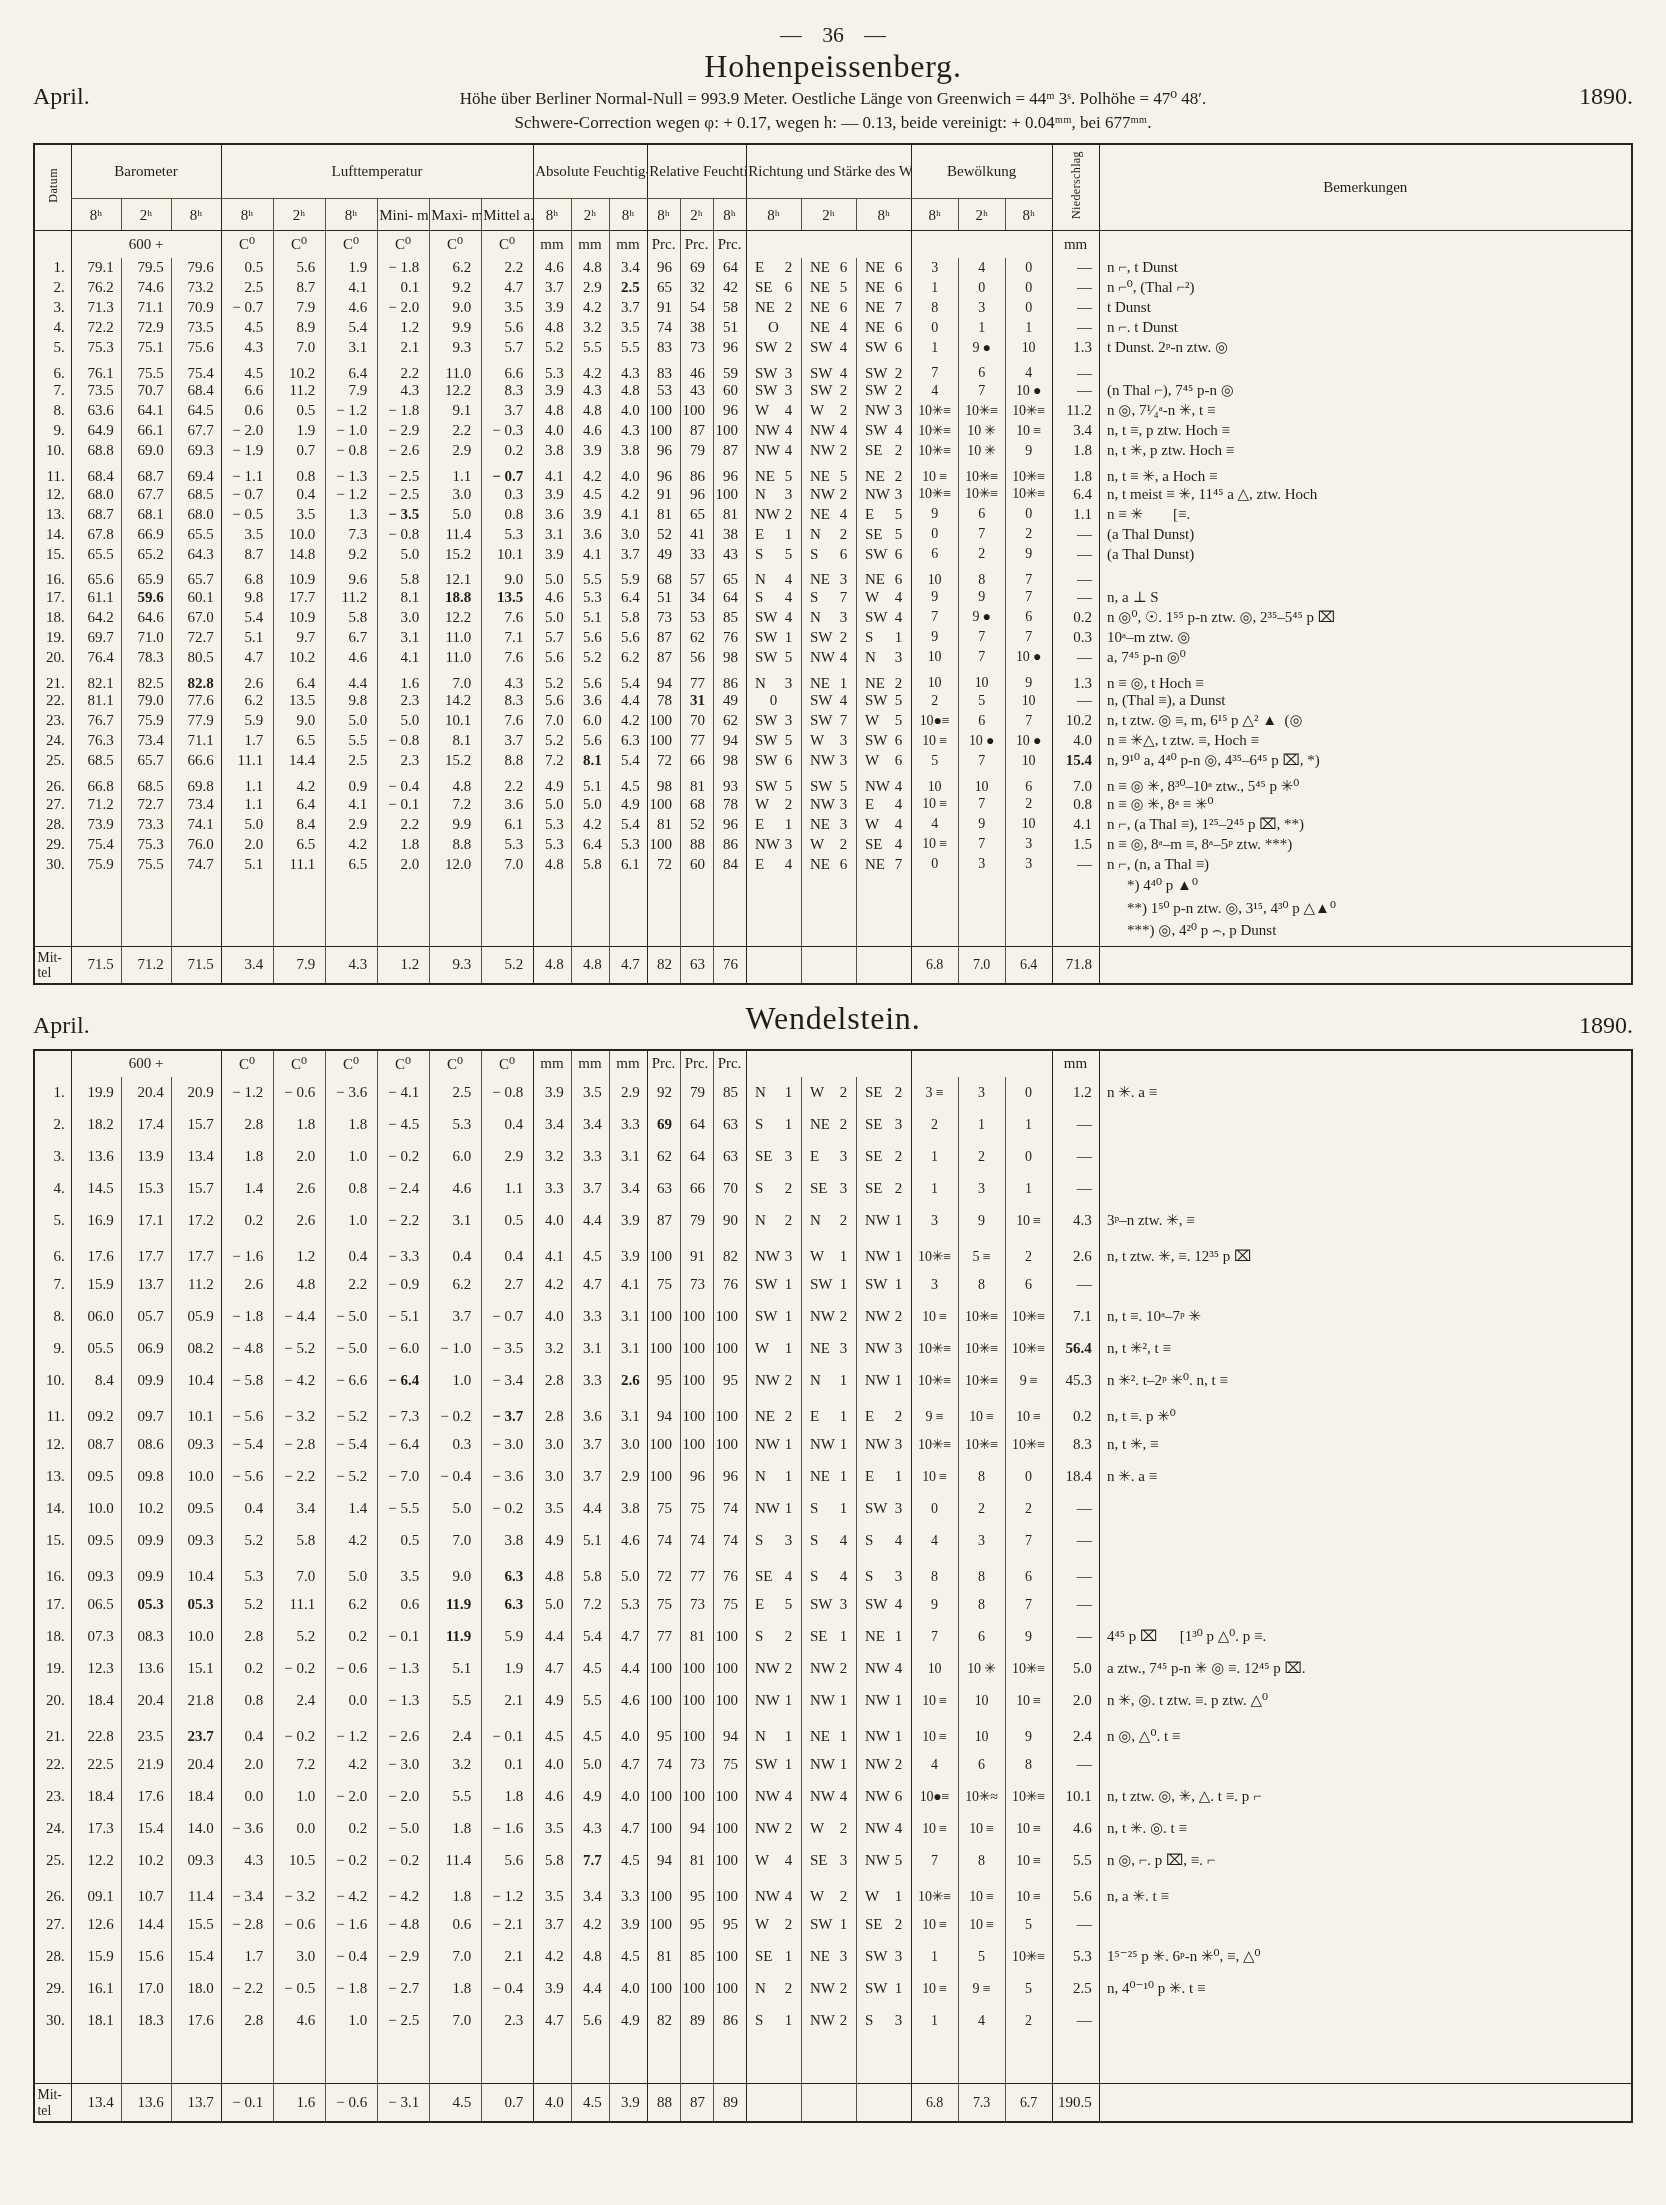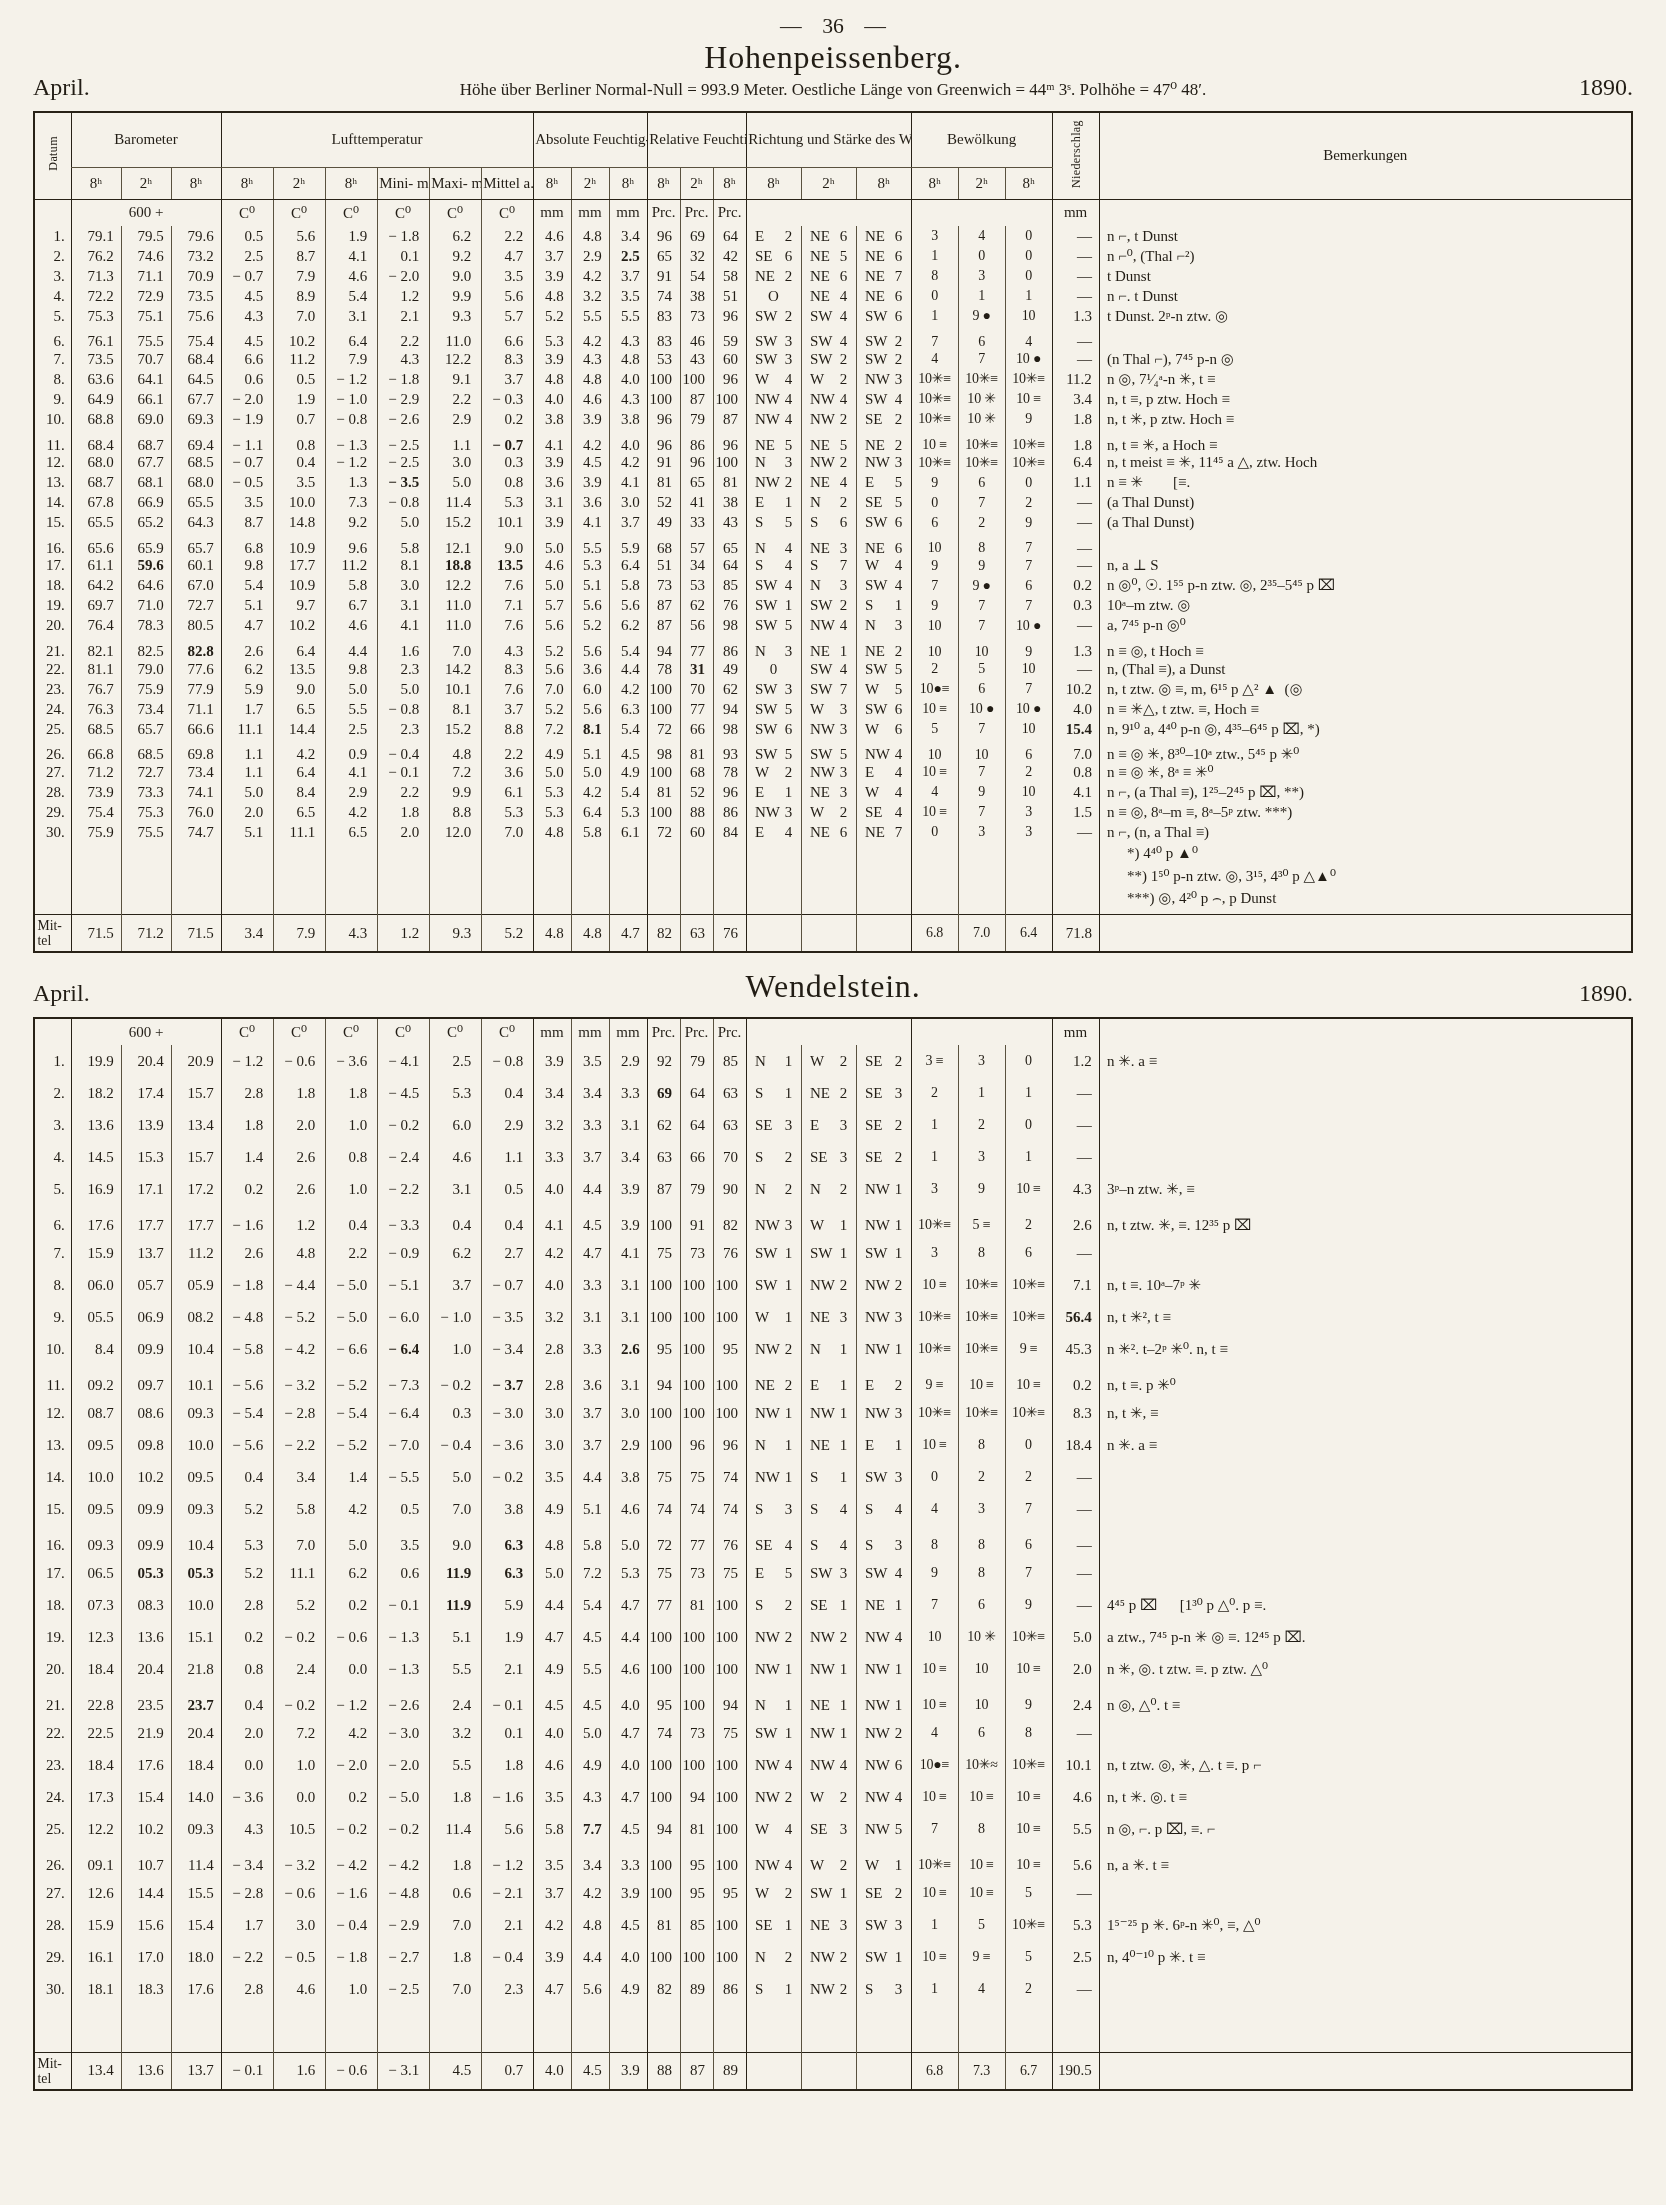--- a/index.html
+++ b/index.html
@@ -1,18 +1,18 @@
 <!DOCTYPE html>
 <html style="font-size:13.3px"><head>
 <meta charset="utf-8">
 <style>
   *{box-sizing:border-box;margin:0;padding:0}
   body{width:1666px;height:2205px;background:#e9e5da;font-family:"Liberation Serif","DejaVu Serif",serif;color:#221d15;}
   .page{width:1666px;height:2205px;background:#f5f2ea;padding:10px 33px 0 33px;overflow:hidden;}
-  .page-number{text-align:center;font-size:21.7px;word-spacing:15px;margin-top:4px;}
+  .page-number{text-align:center;font-size:21.7px;word-spacing:15px;margin-top:13px;}
   .station-head{display:grid;grid-template-columns:171px 1fr 171px;align-items:start;}
   .month,.year{font-size:24px;}
   .year{text-align:right;}
   .sh0 .month,.sh0 .year{padding-top:35px;}
   .sh1 .month,.sh1 .year{padding-top:11.7px;}
   .sh1{margin-top:15px;}
   .head-center{text-align:center;}
   .station-title{font-size:32px;letter-spacing:0.8px;}
   .subtitle{font-size:17px;margin-top:3.3px;text-align:center;}
 
@@ -50,20 +50,21 @@
 
 <div class="page">
   <div class="page-number">— 36 —</div>
 
   <section>
     <div class="station-head sh0">
       <div class="month">April.</div>
       <div class="head-center">
         <div class="station-title">Hohenpeissenberg.</div>
         <div class="subtitle">Höhe über Berliner Normal-Null = 993.9 Meter.   Oestliche Länge von Greenwich = 44ᵐ 3ˢ.   Polhöhe = 47⁰ 48′.</div>
+        <div class="subtitle">Schwere-Correction wegen φ: + 0.17,  wegen h: — 0.13,  beide vereinigt: + 0.04ᵐᵐ,  bei 677ᵐᵐ.</div>
       </div>
       <div class="year">1890.</div>
     </div>
     <table class="obs t0">
         <colgroup>
           <col style="width: 37px;">
           <col style="width: 50px;">
           <col style="width: 50px;">
           <col style="width: 50px;">
           <col style="width: 52px;">

